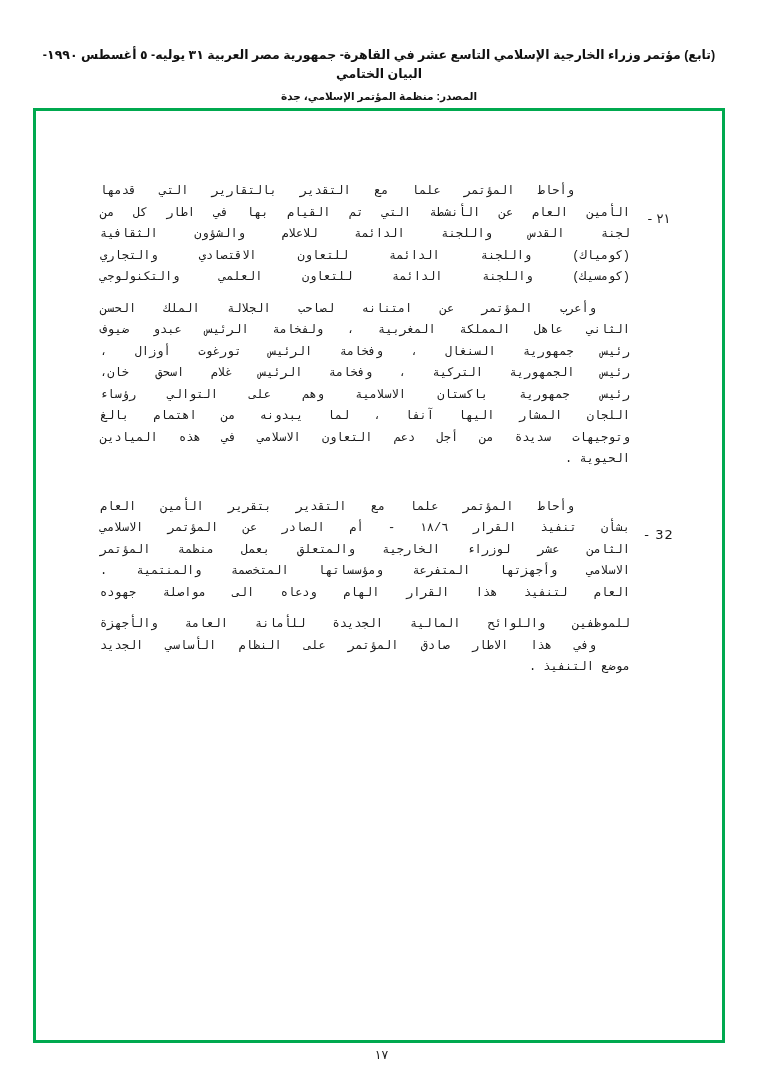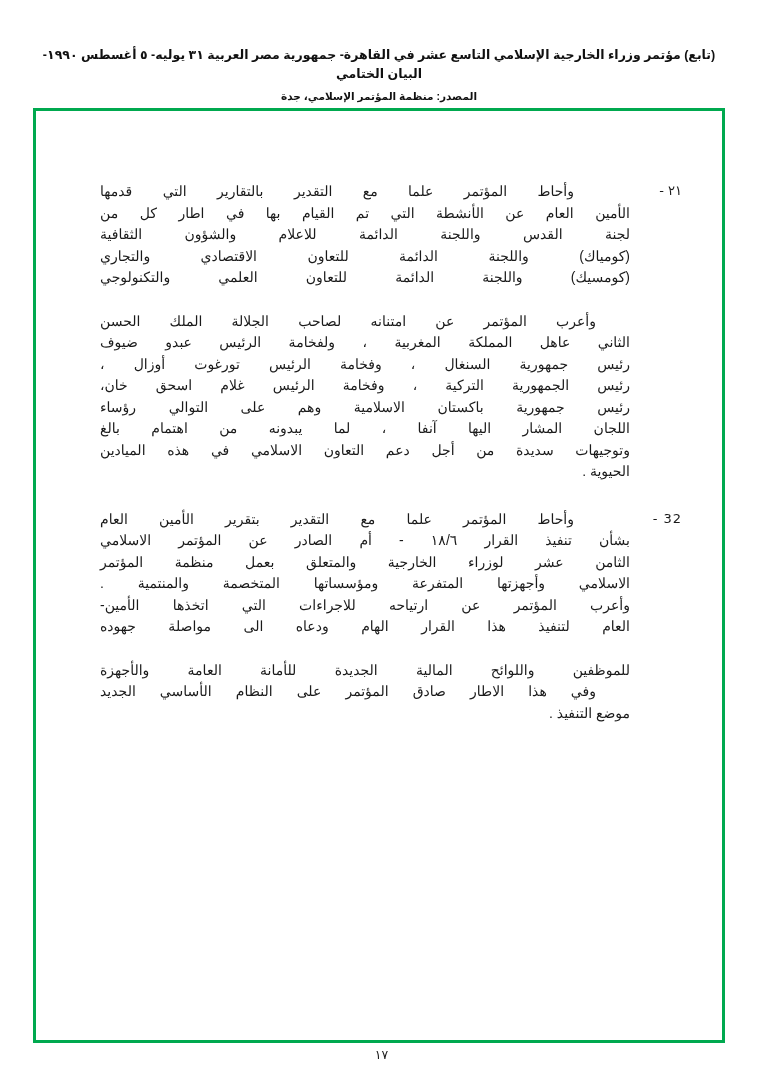--- a/index.html
+++ b/index.html
@@ -72,49 +72,50 @@
   }
   .para {
     display: flex;
     flex-direction: row;
     align-items: flex-start;
     margin-bottom: 26px;
   }
   .para-num {
     flex: 0 0 auto;
     width: 46px;
-    text-align: right;
+    text-align: center;
     font-family: "DejaVu Sans", "Liberation Sans", sans-serif;
     font-size: 13px;
     letter-spacing: 1px;
     padding-top: 2px;
     color: #1a1a1a;
     direction: rtl;
+    margin-top: 28px;
   }
   .para-body {
     flex: 1 1 auto;
     padding-left: 24px;
     padding-right: 6px;
   }
   .line {
-    font-family: Liberation Sans, sans-serif;
-    font-size: 14px;
+    font-family: Liberation Mono, monospace;
+    font-size: 12px;
     line-height: 21.5px;
     color: #1a1a1a;
     text-align: justify;
     text-align-last: justify;
     white-space: nowrap;
     letter-spacing: 0.2px;
   }
   .line.last {
     text-align: right;
     text-align-last: right;
   }
   .subpara {
-    margin-top: 22px;
+    margin-top: 10px;
   }
 
   
   .ind {
     display: inline-block;
     width: 56px;
   }
   .ind-sm {
     display: inline-block;
     width: 34px;
@@ -168,21 +169,20 @@
         </div>
       </div>
 
       <div class="para" style="margin-top:12px;">
         <div class="para-num">32 -</div>
         <div class="para-body">
           <div class="line"><span class="ind"></span><span>وأحاط المؤتمر علما مع التقدير بتقرير الأمين العام</span></div>
           <div class="line">بشأن تنفيذ القرار ١٨/٦ - أم الصادر عن المؤتمر الاسلامي</div>
           <div class="line">الثامن عشر لوزراء الخارجية والمتعلق بعمل منظمة المؤتمر</div>
           <div class="line">الاسلامي وأجهزتها المتفرعة ومؤسساتها المتخصمة والمنتمية .</div>
-          <div class="line">وأعرب المؤتمر عن ارتياحه للاجراءات التي اتخذها الأمين-</div>
           <div class="line">العام لتنفيذ هذا القرار الهام ودعاه الى مواصلة جهوده</div>
 
           <div class="subpara">
             <div class="line">للموظفين واللوائح المالية الجديدة للأمانة العامة والأجهزة</div>
             <div class="line"><span class="ind-sm"></span><span>وفي هذا الاطار صادق المؤتمر على النظام الأساسي الجديد</span></div>
             <div class="line last">موضع التنفيذ .</div>
           </div>
         </div>
       </div>
 

